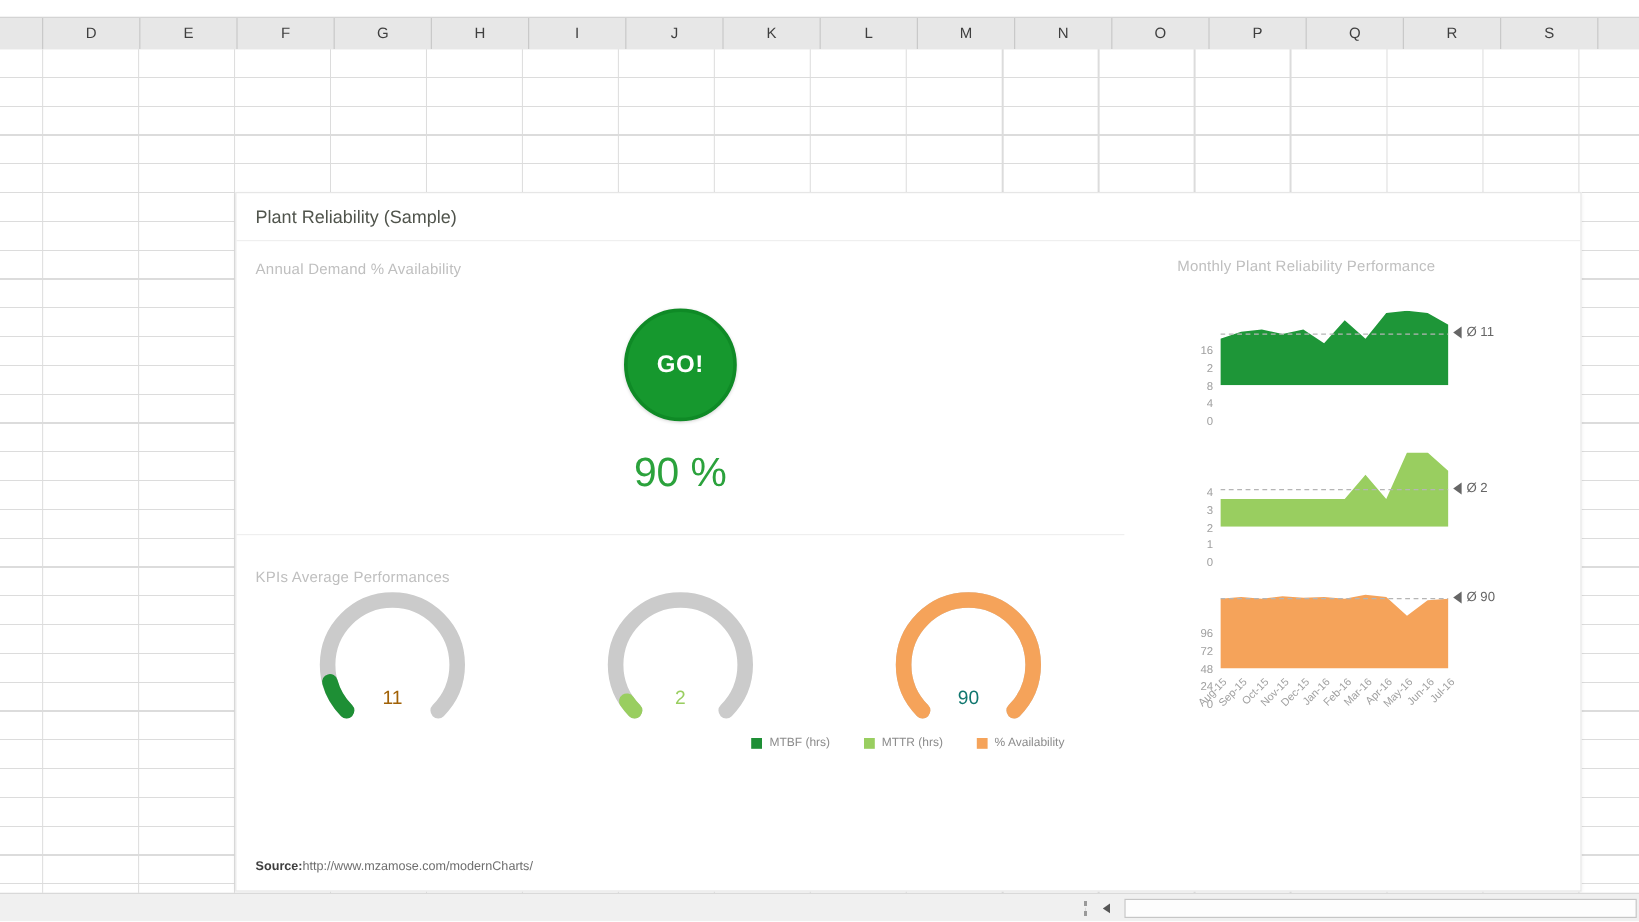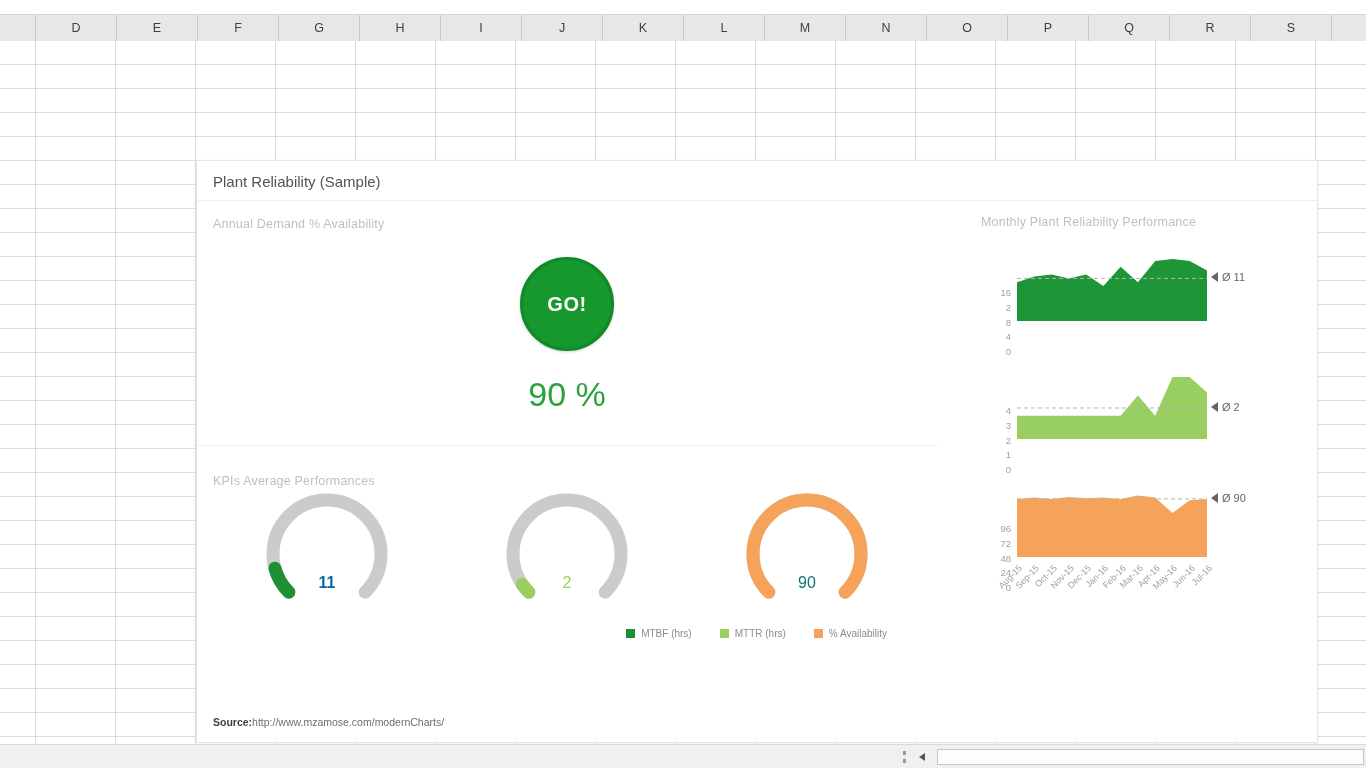--- a/index.html
+++ b/index.html
@@ -30,21 +30,21 @@
   .sec-avail{height:244px;border-bottom:1px solid #EFEFEF;}
   .go-circle{width:88px;height:88px;border-radius:50%;background:#16982E;border:3px solid #0F8A26;
        margin:26px auto 0;display:flex;align-items:center;justify-content:center;color:#fff;
        font-size:20px;font-weight:600;letter-spacing:.5px;box-shadow:0 1px 3px rgba(0,0,0,.18);cursor:pointer;}
   .avail-value{text-align:center;margin-top:24px;font-size:34px;color:#2BA23C;}
   .sec-kpi{padding-top:12px;}
   .gauges{display:flex;justify-content:space-around;padding:0 10px;margin-top:2px;}
   .gauge{position:relative;width:200px;height:124px;}
   .gauge svg{display:block;margin:0 auto;}
   .gauge-value{position:absolute;left:0;right:0;top:84px;text-align:center;font-size:16px;}
-  .legend{display:flex;gap:28px;justify-content:flex-end;padding-right:50px;margin-top:14px;align-items:center;}
+  .legend{display:flex;gap:28px;justify-content:flex-end;padding-right:50px;align-items:center;}
   .legend-item{display:flex;align-items:center;gap:6px;font-size:10px;color:#8C8C8C;}
   .legend-swatch{width:9px;height:9px;display:inline-block;}
 
   .right-col{flex:1;padding-left:44px;padding-top:14px;}
   .right-col .sec-head{padding:0;margin-bottom:30px;}
   .mini-chart{position:relative;height:62px;margin:0 0 56px 0;}
   .ticks{position:absolute;left:0;top:-4px;width:30px;height:70px;display:flex;flex-direction:column;
        justify-content:space-between;align-items:flex-end;font-size:9.5px;color:#A0A0A0;margin-top:32px;}
   .plot{position:absolute;left:36px;top:0;}
   .marker{position:absolute;left:230px;display:flex;align-items:center;gap:4px;color:#666;font-size:11px;}
@@ -108,21 +108,21 @@
           </div>
 
           <div class="sec-kpi">
             <div class="sec-head">KPIs Average Performances</div>
             <div class="gauges">
               <div class="gauge">
                 <svg viewBox="0 0 170 122" width="170" height="122">
                     <path d="M 46.82 102.18 A 54 54 0 1 1 123.18 102.18" fill="none" stroke="#CBCBCB" stroke-width="13" stroke-linecap="round"></path>
                     <path d="M 46.82 102.18 A 54 54 0 0 1 32.91 78.25" fill="none" stroke="#1E8F35" stroke-width="13" stroke-linecap="round"></path>
                   </svg>
-                <div class="gauge-value" style="color: #0369a1; font-weight: bold;">11</div>
+                <div class="gauge-value" style="color: #a16207;">11</div>
               </div>
               <div class="gauge">
                 <svg viewBox="0 0 170 122" width="170" height="122">
                     <path d="M 46.82 102.18 A 54 54 0 1 1 123.18 102.18" fill="none" stroke="#CBCBCB" stroke-width="13" stroke-linecap="round"></path>
                     <path d="M 46.82 102.18 A 54 54 0 0 1 40.34 94.35" fill="none" stroke="#99CE60" stroke-width="13" stroke-linecap="round"></path>
                   </svg>
                 <div class="gauge-value" style="color: rgb(153, 206, 96);">2</div>
               </div>
               <div class="gauge">
                 <svg viewBox="0 0 170 122" width="170" height="122">

